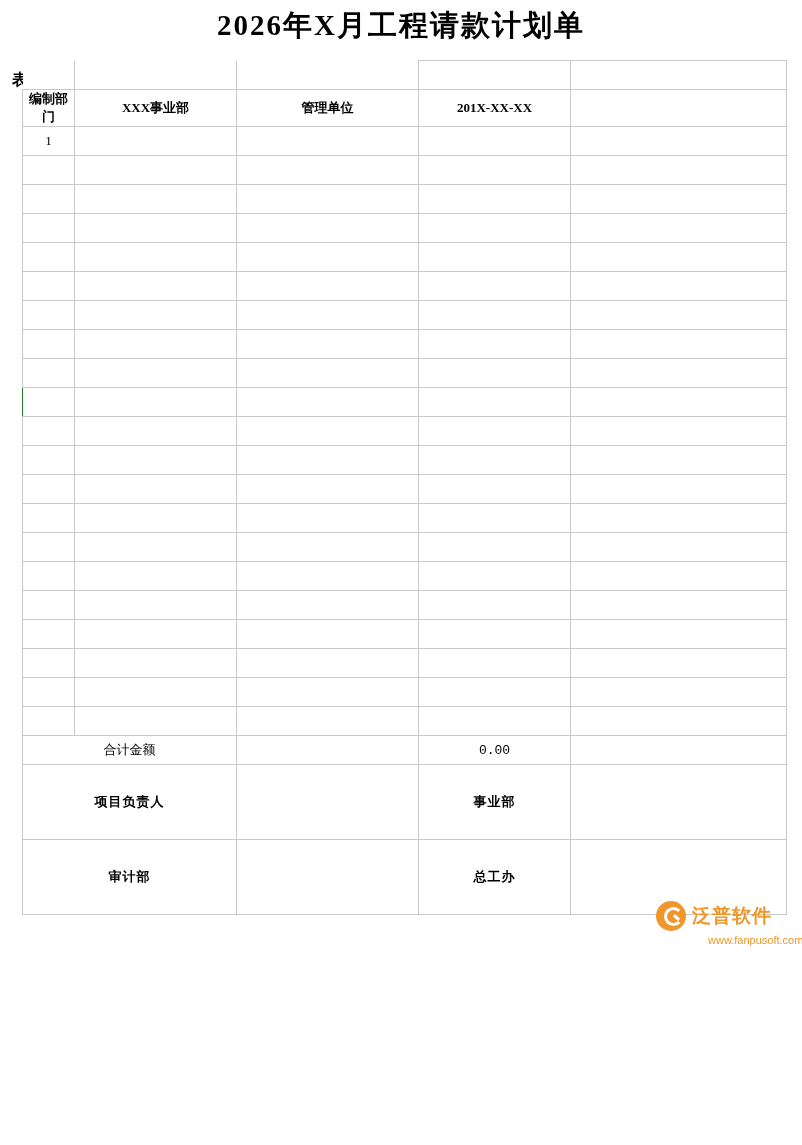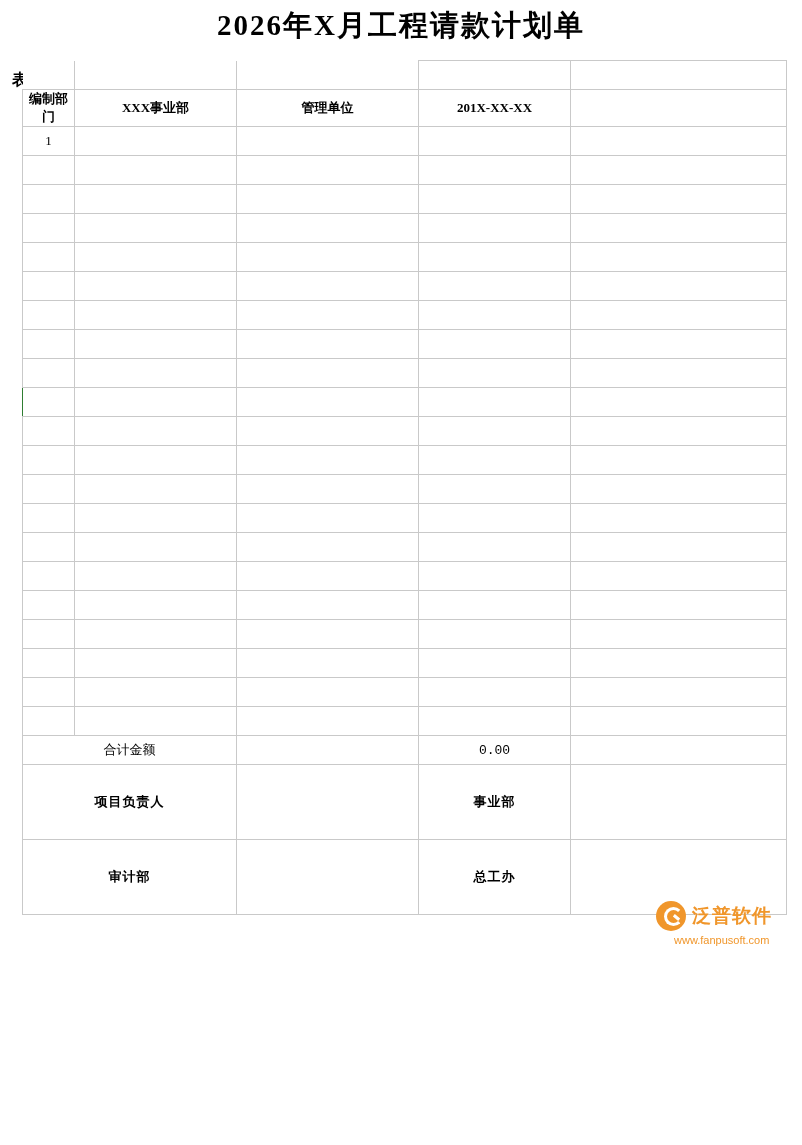--- a/index.html
+++ b/index.html
@@ -161,21 +161,21 @@
     font-weight: bold;
     color: #f0962b;
     font-family: "Liberation Sans", sans-serif;
     letter-spacing: 1px;
   }
   .logo-url {
     font-size: 11px;
     color: #f0962b;
     font-family: "Liberation Sans", sans-serif;
     margin-top: 3px;
-    margin-left: 18px;
+    margin-left: 52px;
   }
 </style>
 </head>
 <body>
 
 <div class="sheet">
 
   <div class="title">2026年X月工程请款计划单</div>
   <div class="form-no">表格编号：SJ02-GCQK-01</div>
 

